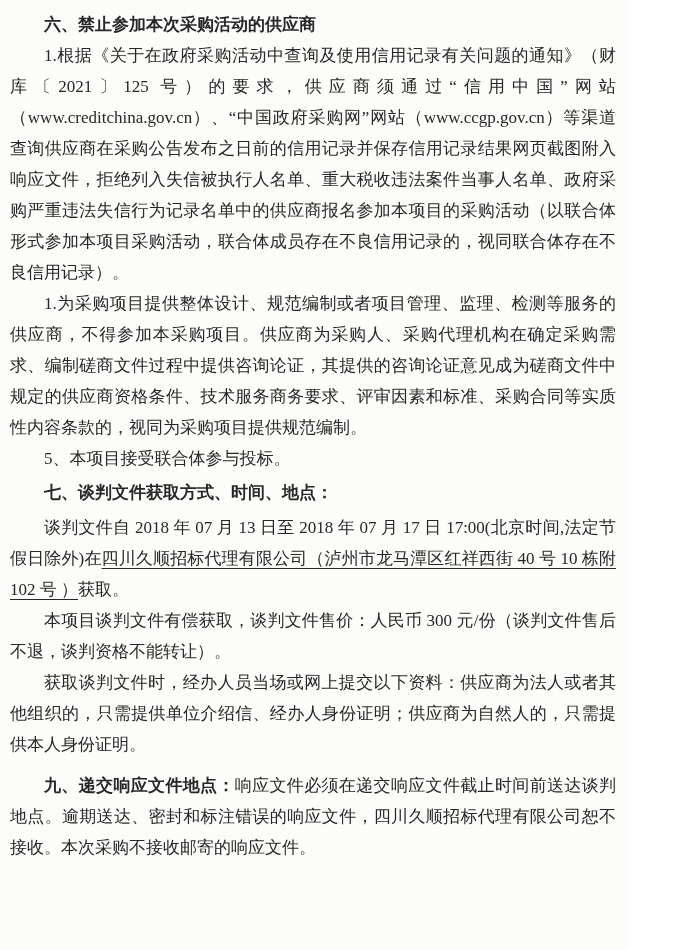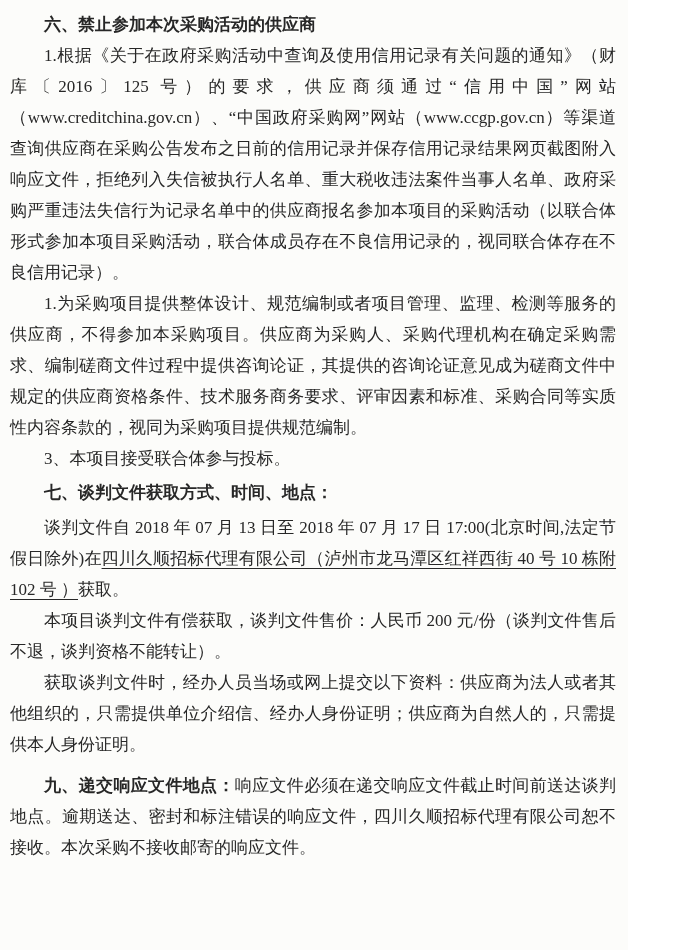--- a/index.html
+++ b/index.html
@@ -43,22 +43,22 @@
   [data-name="para-deadline"]       { margin-top: 10px; }
   [data-name="para-submit-place"]   { margin-top: 10px; }
   [data-name="para-negotiation-place"] { margin-top: 10px; }
 </style>
 </head>
 <body>
 
 <main class="doc" data-name="procurement-notice-page">
   <div id="paragraphs" data-name="document-body">
       <p class="para heading" data-name="section-6-heading"><span class="b" data-name="section-6-heading-text">六、禁止参加本次采购活动的供应商</span></p>
-      <p class="para body" data-name="para-credit-record"><span data-name="para-credit-record-text">1.根据《关于在政府采购活动中查询及使用信用记录有关问题的通知》（财库〔2016〕125 号）的要求，供应商须通过“信用中国”网站（www.creditchina.gov.cn）、“中国政府采购网”网站（www.ccgp.gov.cn）等渠道查询供应商在采购公告发布之日前的信用记录并保存信用记录结果网页截图附入响应文件，拒绝列入失信被执行人名单、重大税收违法案件当事人名单、政府采购严重违法失信行为记录名单中的供应商报名参加本项目的采购活动（以联合体形式参加本项目采购活动，联合体成员存在不良信用记录的，视同联合体存在不良信用记录）。</span></p>
+      <p class="para body" data-name="para-credit-record"><span data-name="para-credit-record-text">1.根据《关于在政府采购活动中查询及使用信用记录有关问题的通知》（财库〔2021〕125 号）的要求，供应商须通过“信用中国”网站（www.creditchina.gov.cn）、“中国政府采购网”网站（www.ccgp.gov.cn）等渠道查询供应商在采购公告发布之日前的信用记录并保存信用记录结果网页截图附入响应文件，拒绝列入失信被执行人名单、重大税收违法案件当事人名单、政府采购严重违法失信行为记录名单中的供应商报名参加本项目的采购活动（以联合体形式参加本项目采购活动，联合体成员存在不良信用记录的，视同联合体存在不良信用记录）。</span></p>
       <p class="para body" data-name="para-design-suppliers"><span data-name="para-design-suppliers-text">1.为采购项目提供整体设计、规范编制或者项目管理、监理、检测等服务的供应商，不得参加本采购项目。供应商为采购人、采购代理机构在确定采购需求、编制磋商文件过程中提供咨询论证，其提供的咨询论证意见成为磋商文件中规定的供应商资格条件、技术服务商务要求、评审因素和标准、采购合同等实质性内容条款的，视同为采购项目提供规范编制。</span></p>
-      <p class="para body" data-name="para-consortium"><span data-name="para-consortium-text">3、本项目接受联合体参与投标。</span></p>
+      <p class="para body" data-name="para-consortium"><span data-name="para-consortium-text">5、本项目接受联合体参与投标。</span></p>
       <p class="para heading" data-name="section-7-heading"><span class="b" data-name="section-7-heading-text">七、谈判文件获取方式、时间、地点：</span></p>
       <p class="para body" data-name="para-doc-obtain-time"><span data-name="para-doc-obtain-time-text">谈判文件自 2018 年 07 月 13 日至 2018 年 07 月 17 日 17:00(北京时间,法定节假日除外)在</span><span class="u" data-name="para-doc-obtain-time-text">四川久顺招标代理有限公司（泸州市龙马潭区红祥西街 40 号 10 栋附 102 号 ）</span><span data-name="para-doc-obtain-time-text">获取。</span></p>
-      <p class="para body" data-name="para-doc-price"><span data-name="para-doc-price-text">本项目谈判文件有偿获取，谈判文件售价：人民币 200 元/份（谈判文件售后不退，谈判资格不能转让）。</span></p>
+      <p class="para body" data-name="para-doc-price"><span data-name="para-doc-price-text">本项目谈判文件有偿获取，谈判文件售价：人民币 300 元/份（谈判文件售后不退，谈判资格不能转让）。</span></p>
       <p class="para body" data-name="para-doc-materials"><span data-name="para-doc-materials-text">获取谈判文件时，经办人员当场或网上提交以下资料：供应商为法人或者其他组织的，只需提供单位介绍信、经办人身份证明；供应商为自然人的，只需提供本人身份证明。</span></p>
       <p class="para body" data-name="para-submit-place"><span class="b" data-name="para-submit-place-text">九、递交响应文件地点：</span><span data-name="para-submit-place-text">响应文件必须在递交响应文件截止时间前送达谈判地点。逾期送达、密封和标注错误的响应文件，四川久顺招标代理有限公司恕不接收。本次采购不接收邮寄的响应文件。</span></p>
     </div>
 </main>
 
 </body></html>

